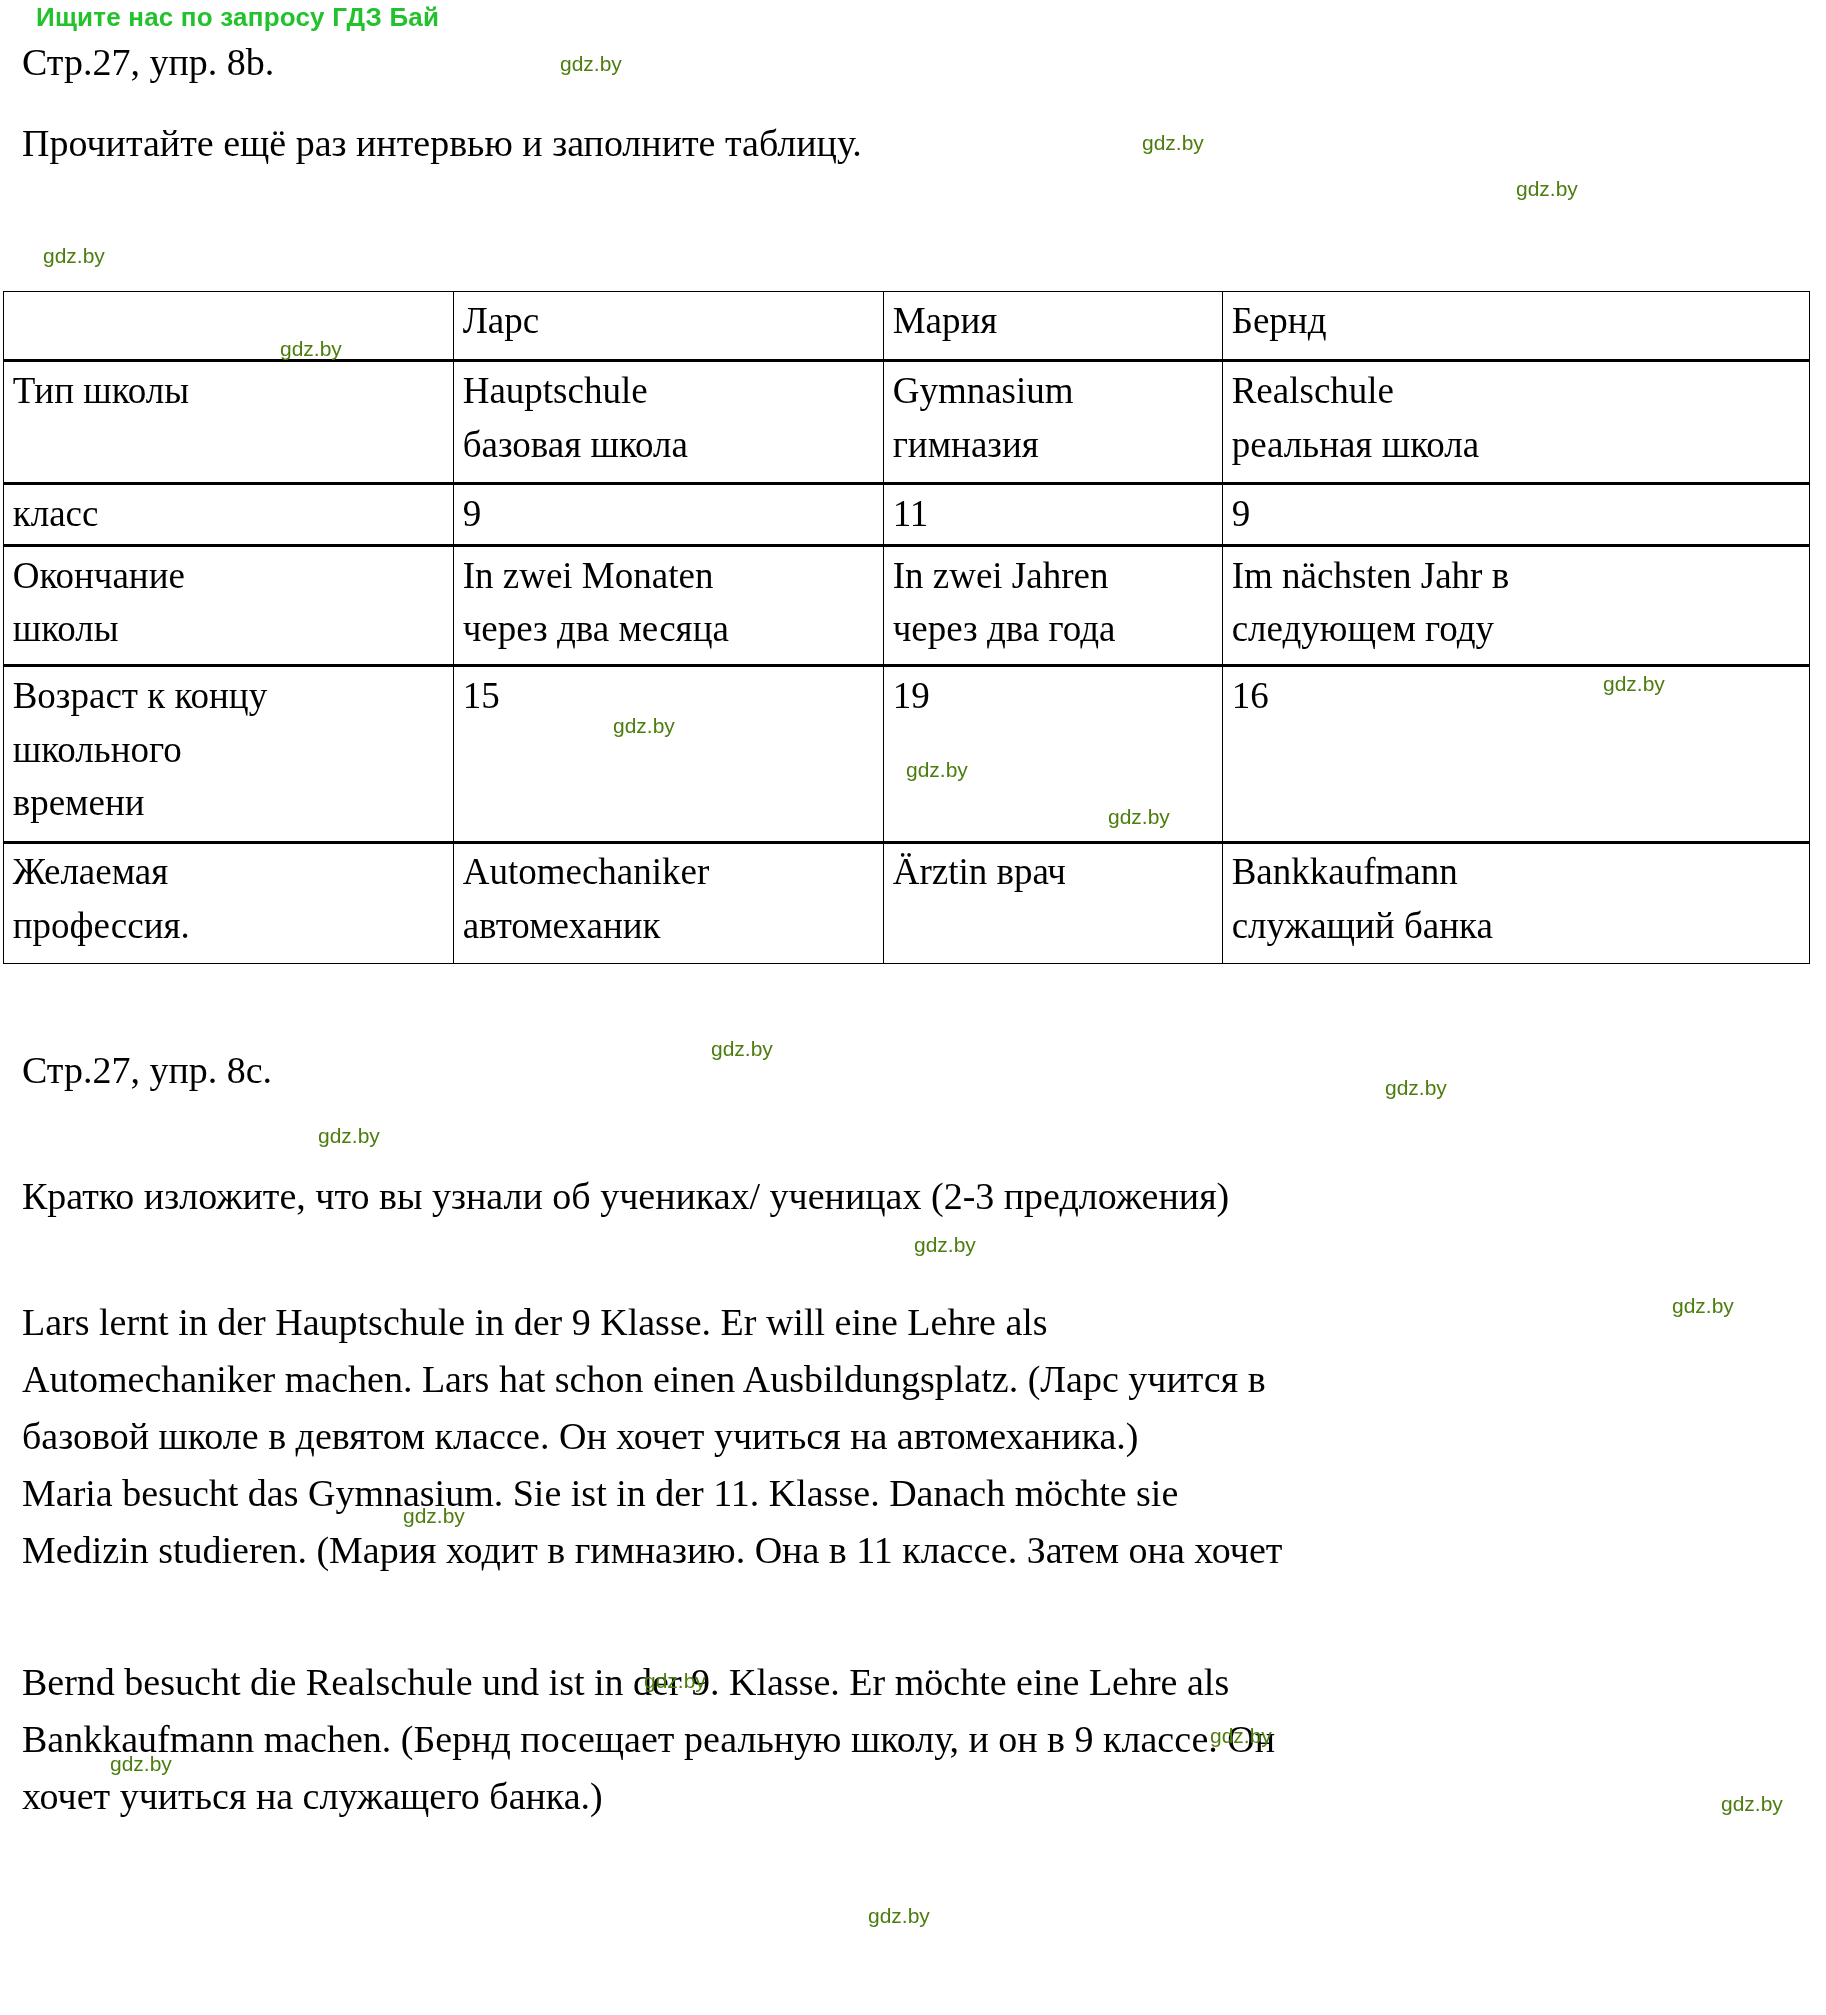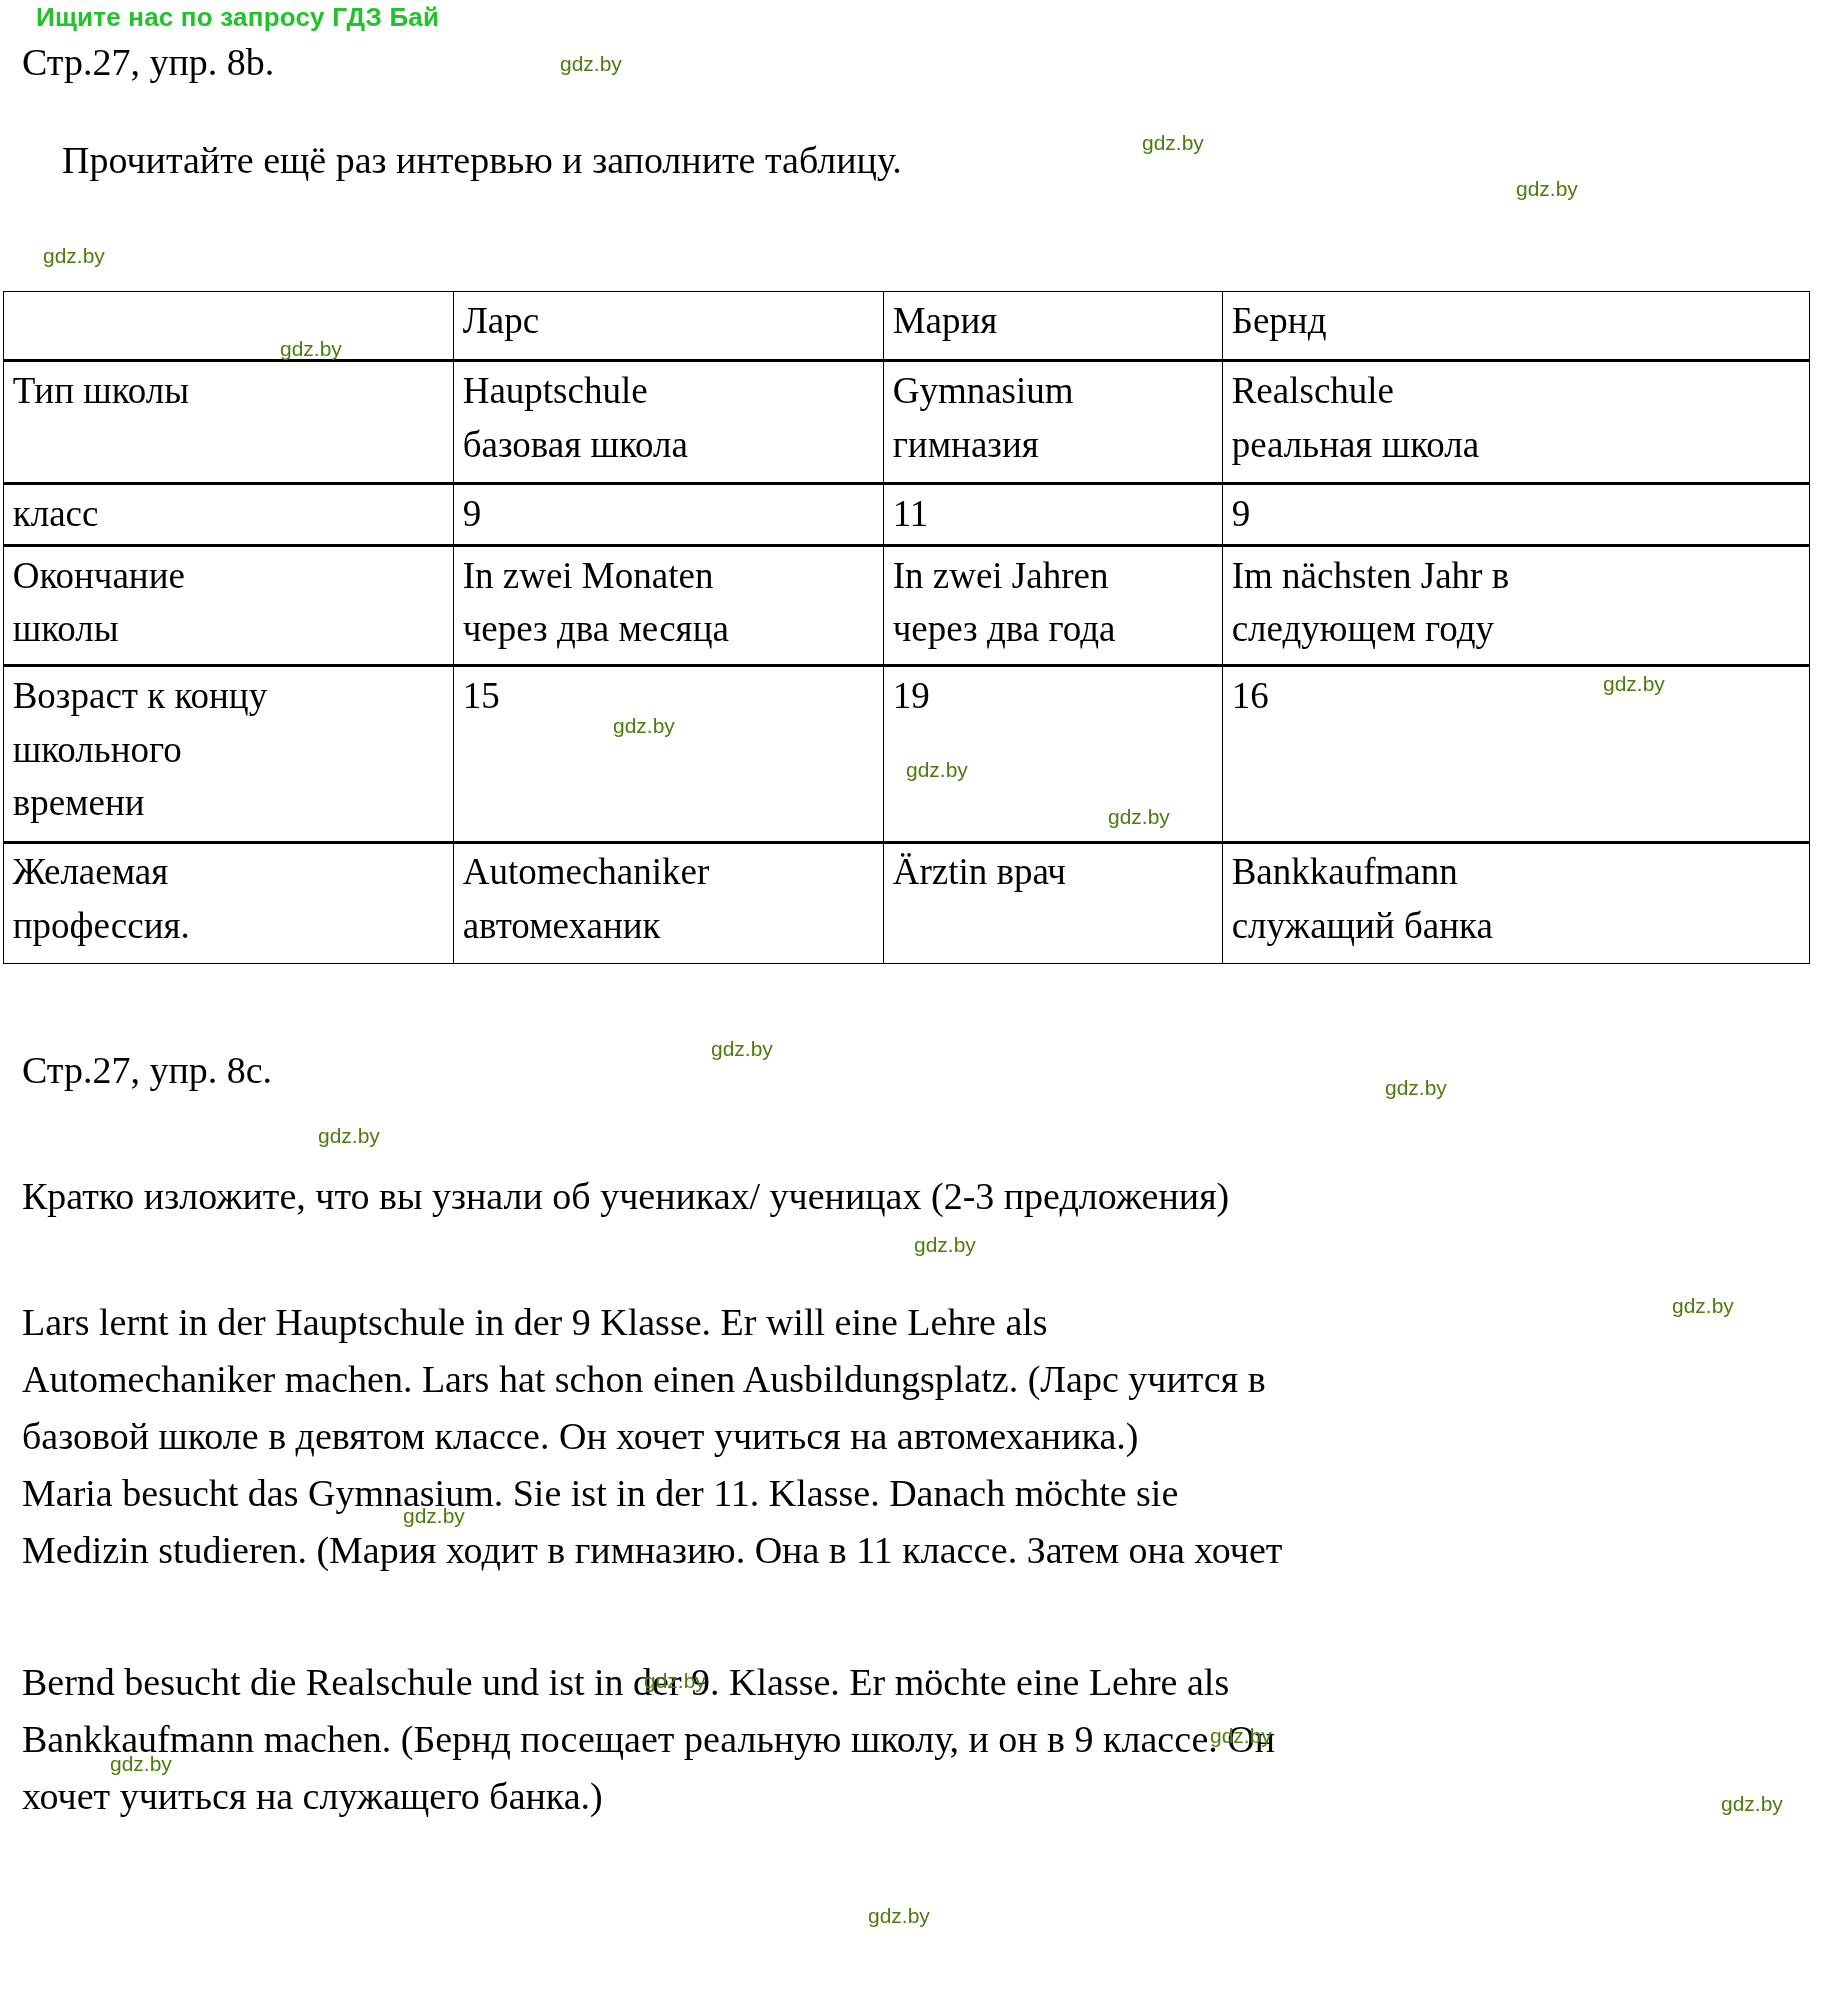--- a/index.html
+++ b/index.html
@@ -108,21 +108,21 @@
 </style>
 </head>
 <body>
 
 <div class="page">
 
   <div class="promo-banner" style="color: rgb(34, 194, 44);">Ищите нас по запросу ГДЗ Бай</div>
 
   <div class="exercise-title" style="left:22px; top:42px;">Стр.27, упр. 8b.</div>
 
-  <div class="exercise-title" style="left:22px; top:140px;margin-left:40px;">Прочитайте ещё раз интервью и заполните таблицу.</div>
+  <div class="exercise-title" style="left:22px; top:123px;">Прочитайте ещё раз интервью и заполните таблицу.</div>
 
   <table class="data-table">
     <colgroup>
       <col class="c-label">
         <col class="c-lars">
         <col class="c-maria">
         <col class="c-bernd">
     </colgroup>
     <tbody>
       <tr class="hdr">

